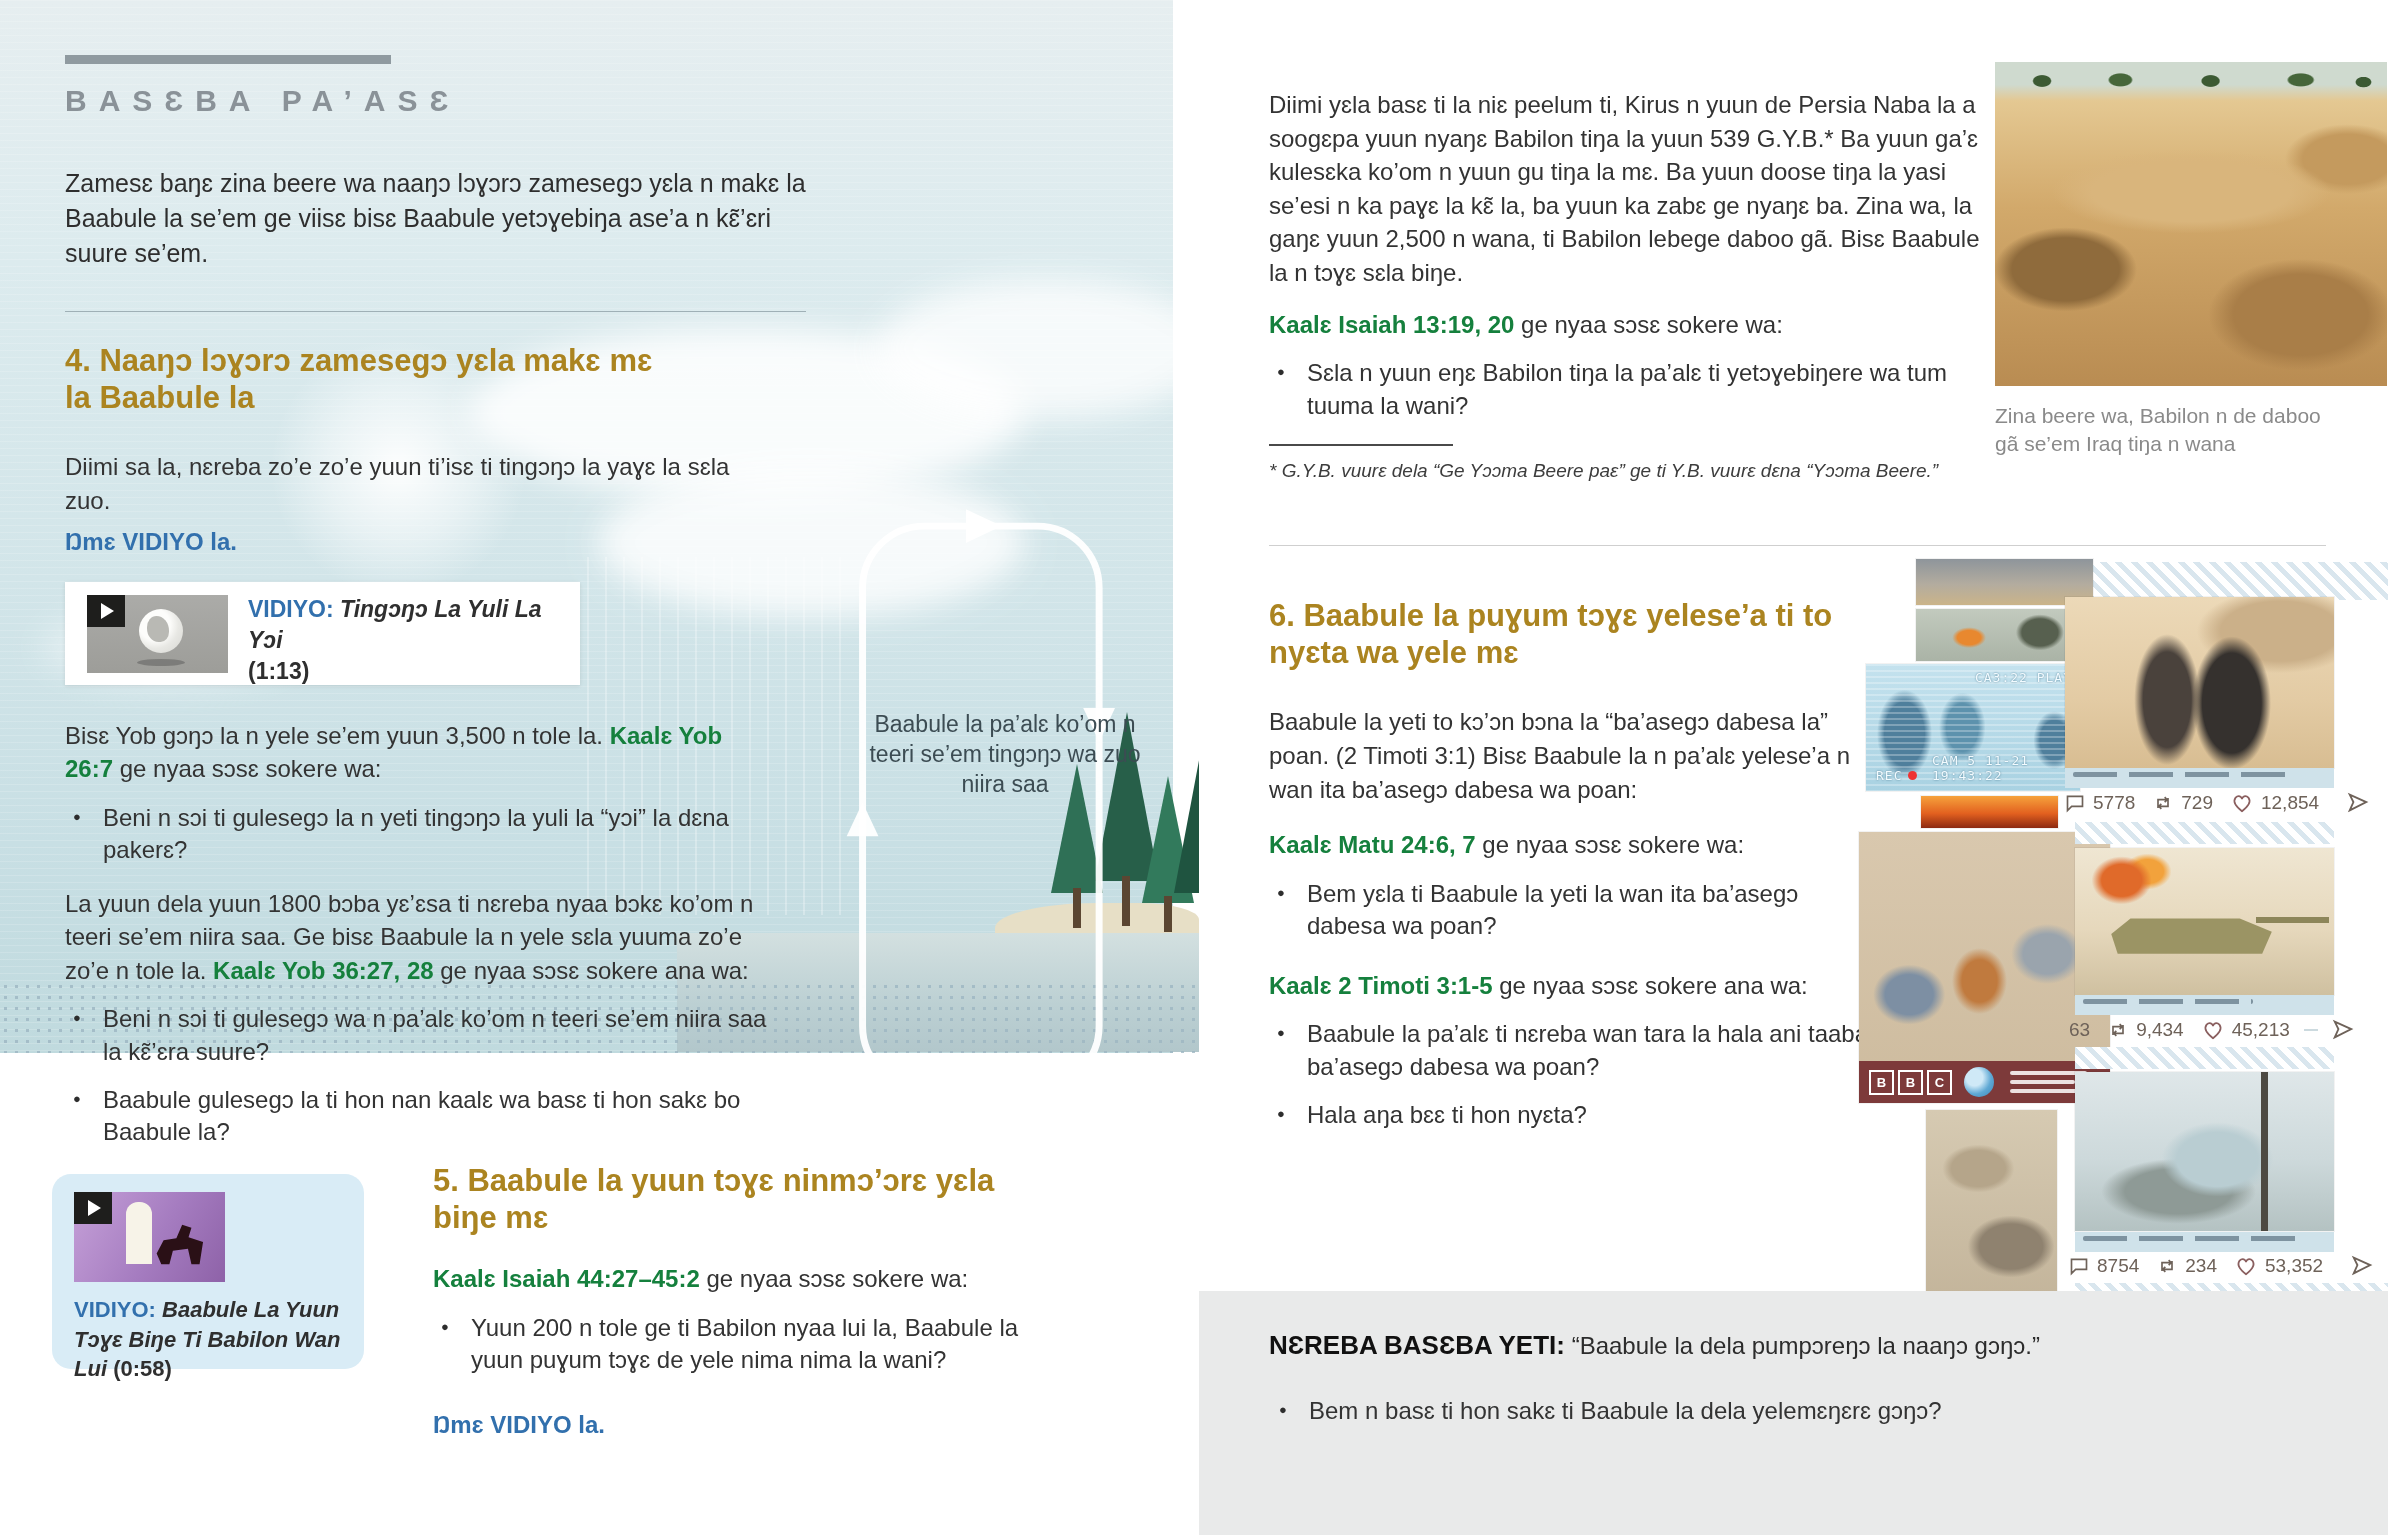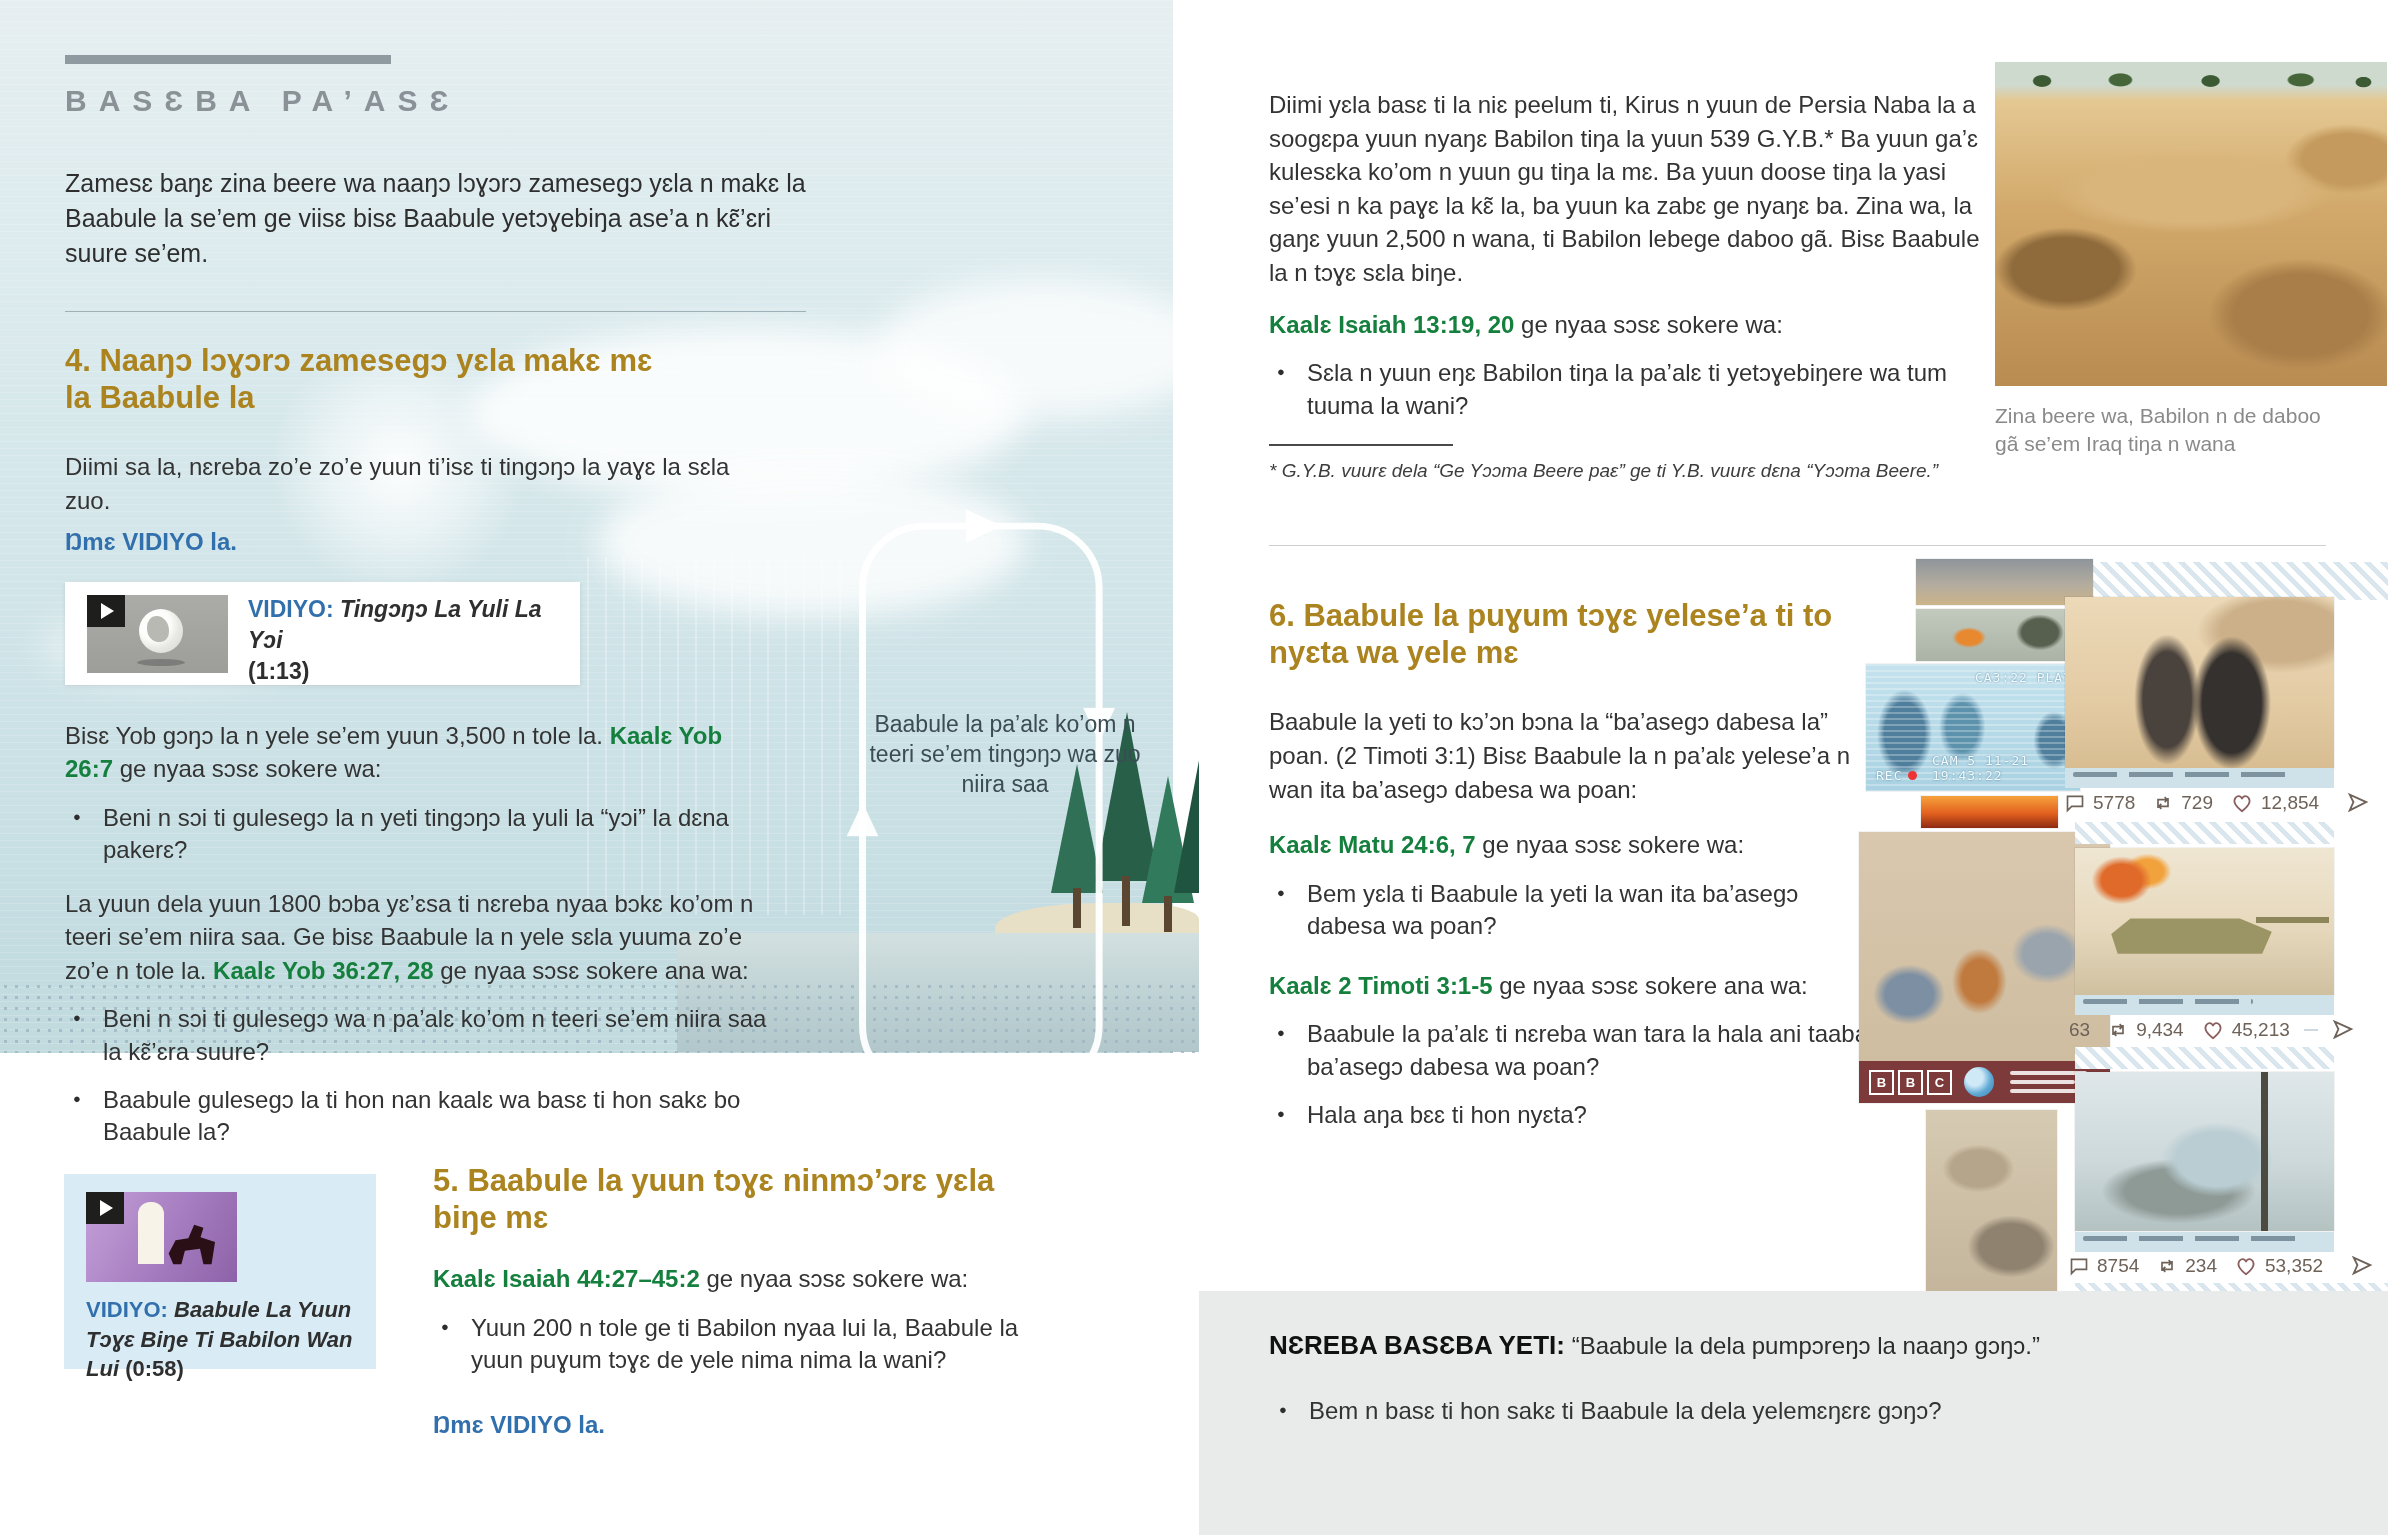--- a/index.html
+++ b/index.html
@@ -52,21 +52,21 @@
   .playbox{position:absolute;left:0;top:0;width:38px;height:32px;background:#1e1e1c;display:flex;align-items:center;justify-content:center;}
   .playtri{width:0;height:0;border-left:13px solid #fff;border-top:8px solid transparent;border-bottom:8px solid transparent;margin-left:3px;}
   .globe{position:absolute;left:52px;top:14px;width:44px;height:44px;border-radius:50%;
          background:radial-gradient(circle at 35% 35%,#fdfdfb 0 38%,#e8e8e4 60%,#d5d5d0 100%);}
   .globe::after{content:"";position:absolute;left:8px;top:7px;width:22px;height:26px;border-radius:45% 60% 40% 55%;background:#b9b9b4;}
   .gshadow{position:absolute;left:50px;top:64px;width:48px;height:7px;border-radius:50%;background:rgba(60,60,60,.35);}
   .vtext1{position:absolute;left:183px;top:12px;width:318px;font-size:23px;line-height:1.35;color:#2f2f2f;font-weight:700;}
   .vlabel{color:#3270ad;font-weight:700;}
   .vtitle{font-style:italic;}
 
-  .vcard2{position:absolute;left:64px;top:1174px;width:312px;height:195px;background:#d9ecf6;}
+  .vcard2{position:absolute;left:52px;top:1174px;width:312px;height:195px;background:#d9ecf6;border-radius:19px;}
   .vthumb2{position:absolute;left:22px;top:18px;width:151px;height:90px;
            background:linear-gradient(120deg,#c5a0d8 0%,#a57cc0 55%,#8e62a8 100%);}
   .doorway{position:absolute;left:52px;top:10px;width:26px;height:62px;background:#f7f3e8;border-radius:12px 12px 0 0;}
   .horse{position:absolute;left:78px;top:28px;width:58px;height:48px;background:#2a1016;
          clip-path:polygon(8% 70%,20% 42%,42% 38%,52% 10%,68% 16%,63% 36%,88% 46%,82% 92%,68% 92%,62% 60%,36% 64%,30% 92%,16% 92%);}
   .vtext2{position:absolute;left:22px;top:121px;width:274px;font-size:22px;line-height:1.35;color:#2f2f2f;font-weight:700;}
 
   .s5col{position:absolute;left:433px;top:1162px;width:627px;}
   .s5col h2.gold{margin-bottom:26px;}
 

